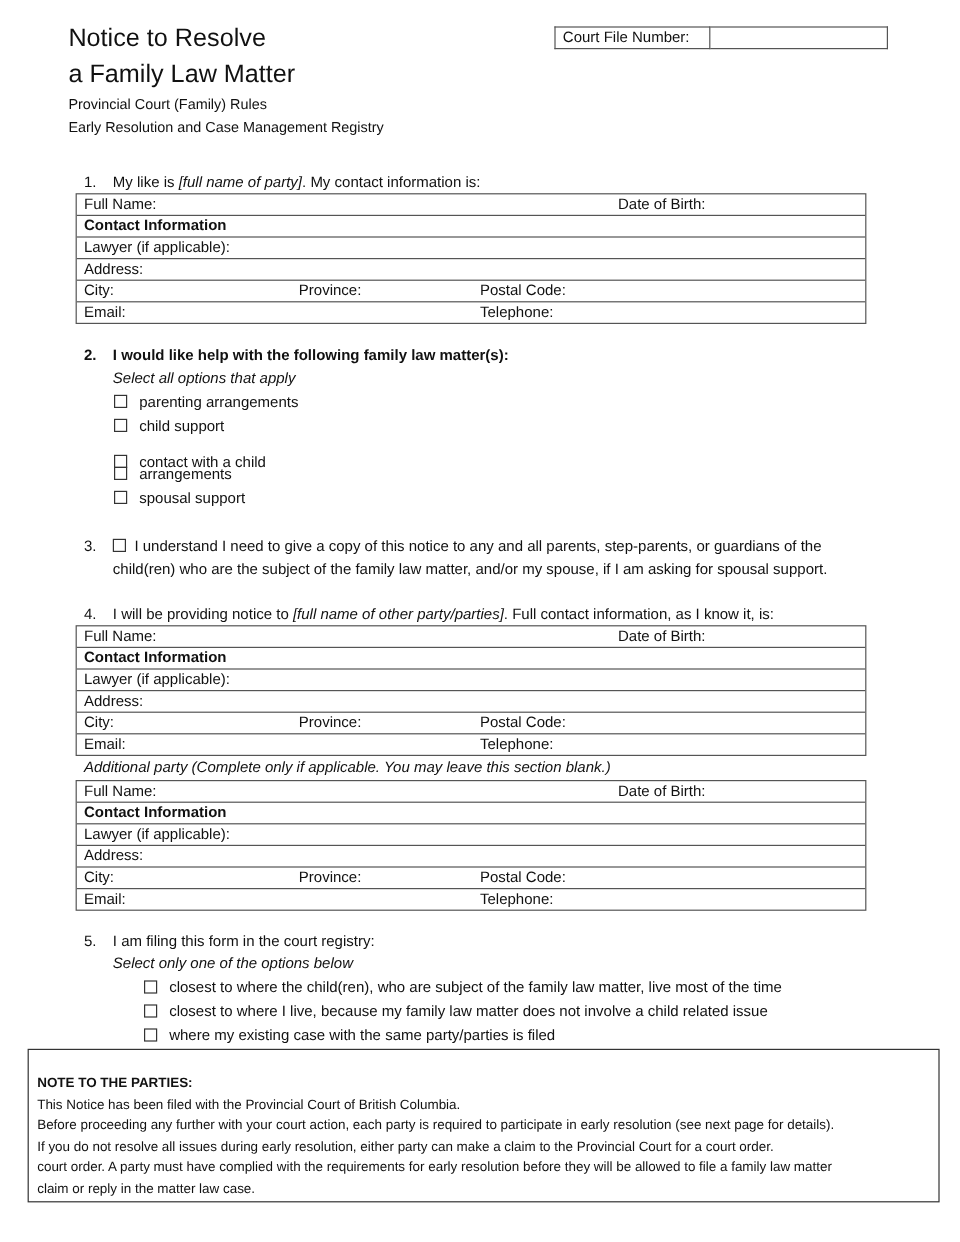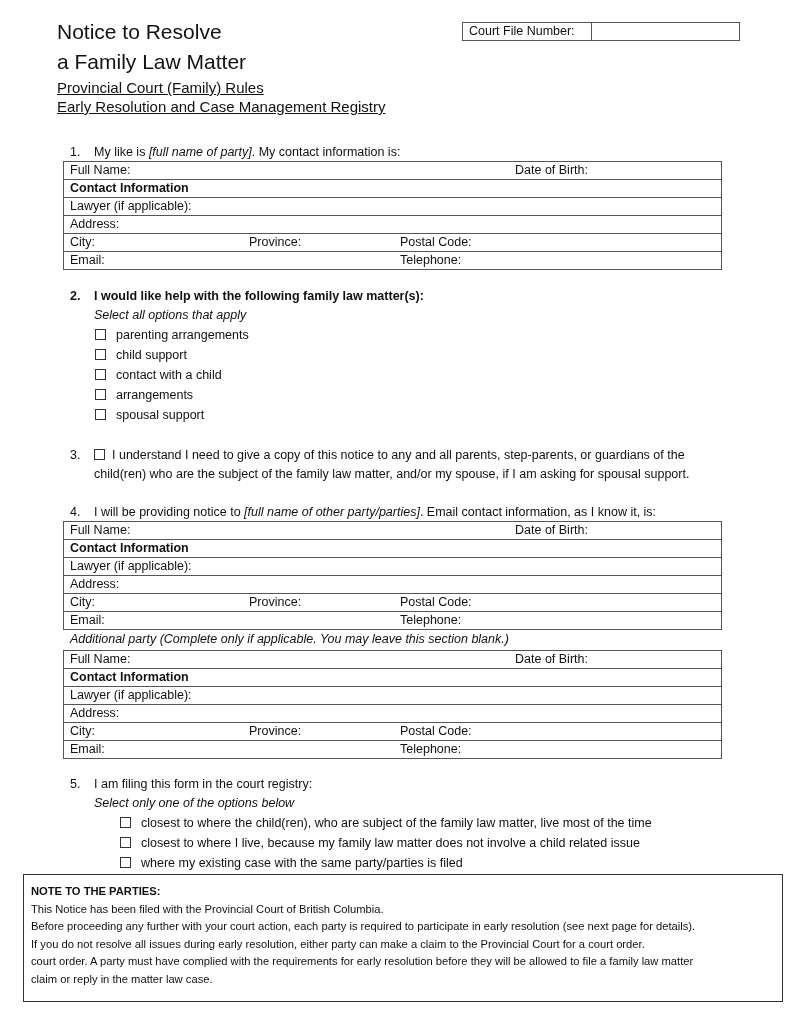--- a/index.html
+++ b/index.html
@@ -2,21 +2,21 @@
 <html><head>
 <meta charset="utf-8">
 <style>
   html, body { margin: 0; padding: 0; background: #ffffff; }
   body {
     width: 800px; height: 1035px; position: relative; overflow: hidden;
     font-family: "Liberation Sans", sans-serif; color: #111;
   }
   .abs { position: absolute; }
   .title { font-size: 21px; line-height: 26px; color: #111; }
-  .sub { font-size: 15px; line-height: 19px; text-decoration: underline; }
+  .sub { font-size: 12px; line-height: 19px; }
   .reg-table {
     position: absolute; left: 462px; top: 22px; width: 278px;
     border-collapse: collapse; font-size: 12.5px;
   }
   .reg-table td { border: 1px solid #555; height: 17px; padding: 0 6px; line-height: 17px; }
   .reg-table td.lbl { width: 116px; }
   .line { position: absolute; font-size: 12.5px; line-height: 18px; white-space: nowrap; }
   .num { display: inline-block; width: 24px; }
   .b { font-weight: bold; }
   .i { font-style: italic; }
@@ -27,21 +27,21 @@
   .contact .row { position: relative; height: 17px; line-height: 17px; border-bottom: 1px solid #555; }
   .contact .row:last-child { border-bottom: none; }
   .contact .cell { position: absolute; top: 0; }
   .cb {
     display: inline-block; width: 9px; height: 9px; border: 1px solid #333;
     vertical-align: -1px; margin-right: 10px; cursor: pointer;
   }
   .note {
     position: absolute; left: 23px; top: 874px; width: 760px; height: 128px;
     border: 1.5px solid #333; font-size: 11.2px; line-height: 17.6px;
-    padding: 8px 7px; box-sizing: border-box;
+    padding: 20px 7px; box-sizing: border-box;
   }
   .note div { white-space: nowrap; }
   .footer { position: absolute; top: 1024px; font-size: 15px; margin-top: 41px; }
 </style>
 </head>
 <body>
 
 <div class="abs title" style="left:57px; top:19px;">Notice to Resolve</div>
 <div class="abs title" style="left:57px; top:49px;">a Family Law Matter</div>
 <div class="abs sub" style="left:57px; top:78px;">Provincial Court (Family) Rules</div>
@@ -84,31 +84,31 @@
     <span class="cell" style="left:336px;">Telephone:</span>
   </div>
 </div>
 
 <div class="line b" style="left:70px; top:287px;">
   <span class="num">2.</span><span>I would like help with the following family law matter(s):</span>
 </div>
 <div class="line i" style="left:94px; top:306px;">Select all options that apply</div>
 <div class="line" style="left:95px; top:326px;"><span class="cb"></span><span>parenting arrangements</span></div>
 <div class="line" style="left:95px; top:346px;"><span class="cb"></span><span>child support</span></div>
-<div class="line" style="left:95px; top:366px;"><span class="cb"></span><span>contact with a child</span></div>
+<div class="line" style="left:95px; top:376px;"><span class="cb"></span><span>contact with a child</span></div>
 <div class="line" style="left:95px; top:386px;"><span class="cb"></span><span>arrangements</span></div>
 <div class="line" style="left:95px; top:406px;"><span class="cb"></span><span>spousal support</span></div>
 
 <div class="line" style="left:70px; top:446px;">
   <span class="num">3.</span><span class="cb" style="margin-right:7px;"></span><span>I understand I need to give a copy of this notice to any and all parents, step-parents, or guardians of the</span>
 </div>
 <div class="line" style="left:94px; top:465px;">child(ren) who are the subject of the family law matter, and/or my spouse, if I am asking for spousal support.</div>
 
 <div class="line" style="left:70px; top:503px;">
-  <span class="num">4.</span><span>I will be providing notice to </span><span class="i">[full name of other party/parties]</span><span>.  Email contact information, as I know it, is:</span>
+  <span class="num">4.</span><span>I will be providing notice to </span><span class="i">[full name of other party/parties]</span><span>.  Full contact information, as I know it, is:</span>
 </div>
 
 <div class="contact" style="top:521px;">
   <div class="row">
     <span class="cell" style="left:6px;">Full Name:</span>
     <span class="cell" style="left:451px;">Date of Birth:</span>
   </div>
   <div class="row">
     <span class="cell b" style="left:6px;">Contact Information</span>
   </div>

